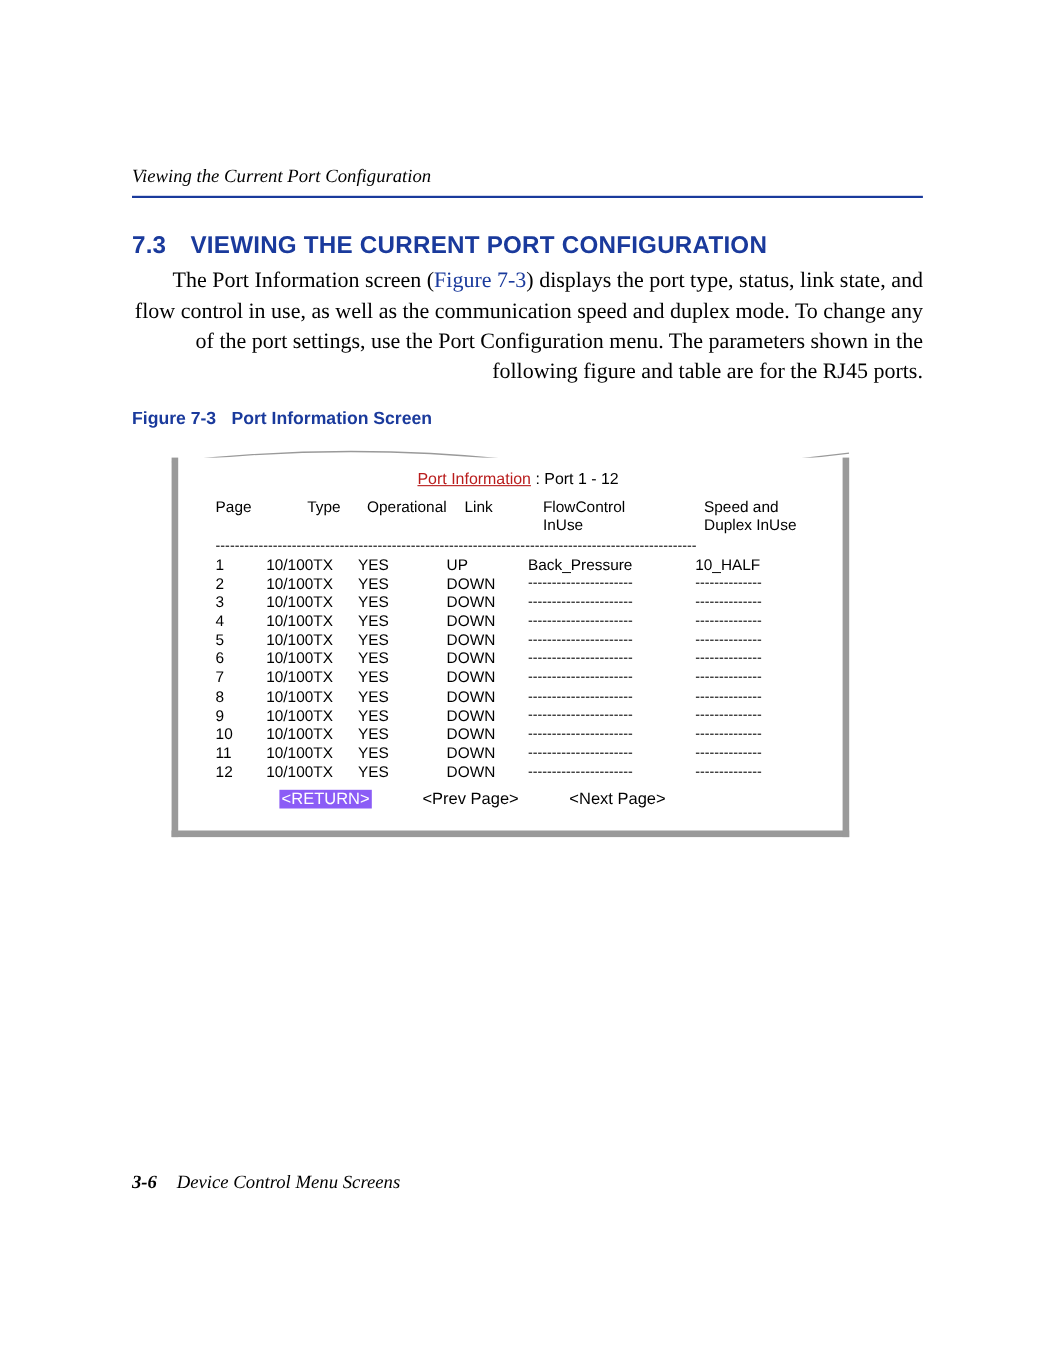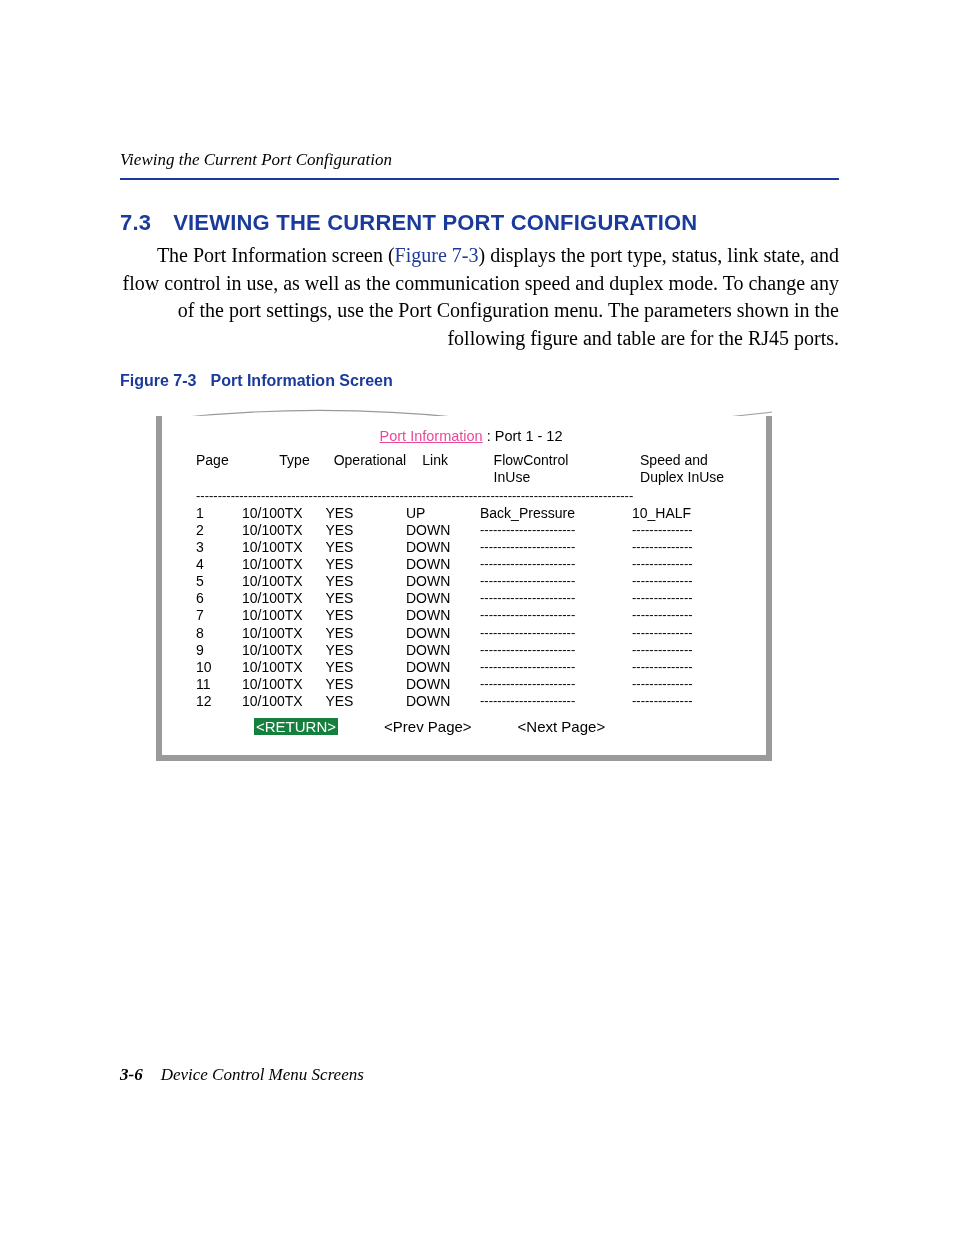--- a/index.html
+++ b/index.html
@@ -81,21 +81,21 @@
     padding: 10px 20px 20px 34px;
     font-family: Arial, Helvetica, sans-serif;
     font-size: 14px;
     color: #000;
   }
   .term-title {
     text-align: center;
     font-size: 14.5px;
     margin: 2px 0 8px 0;
   }
-  .term-title .pi { color: #ec4899; text-decoration: underline; }
+  .term-title .pi { color: #b91c1c; text-decoration: underline; }
   .term-hdr {
     display: flex;
     white-space: pre;
     font-size: 14px;
     line-height: 1.2;
   }
   .col-port  { width: 46px; }
   .col-type  { width: 72px; text-align: right; padding-right: 24px; }
   .col-op    { width: 92px; }
   .col-link  { width: 74px; }
@@ -122,21 +122,21 @@
     letter-spacing: 0;
   }
   .term-nav {
     margin-top: 8px;
     display: flex;
     gap: 46px;
     font-size: 15px;
     padding-left: 58px;
   }
   .nav-return {
-    background: #15803d;
+    background: #8b5cf6;
     color: #fff;
     padding: 0 2px;
   }
   .fig-id {
     font-family: Arial, Helvetica, sans-serif;
     font-size: 14px;
     text-align: right;
     width: 652px;
     margin-left: 36px;
     margin-top: 6px;

